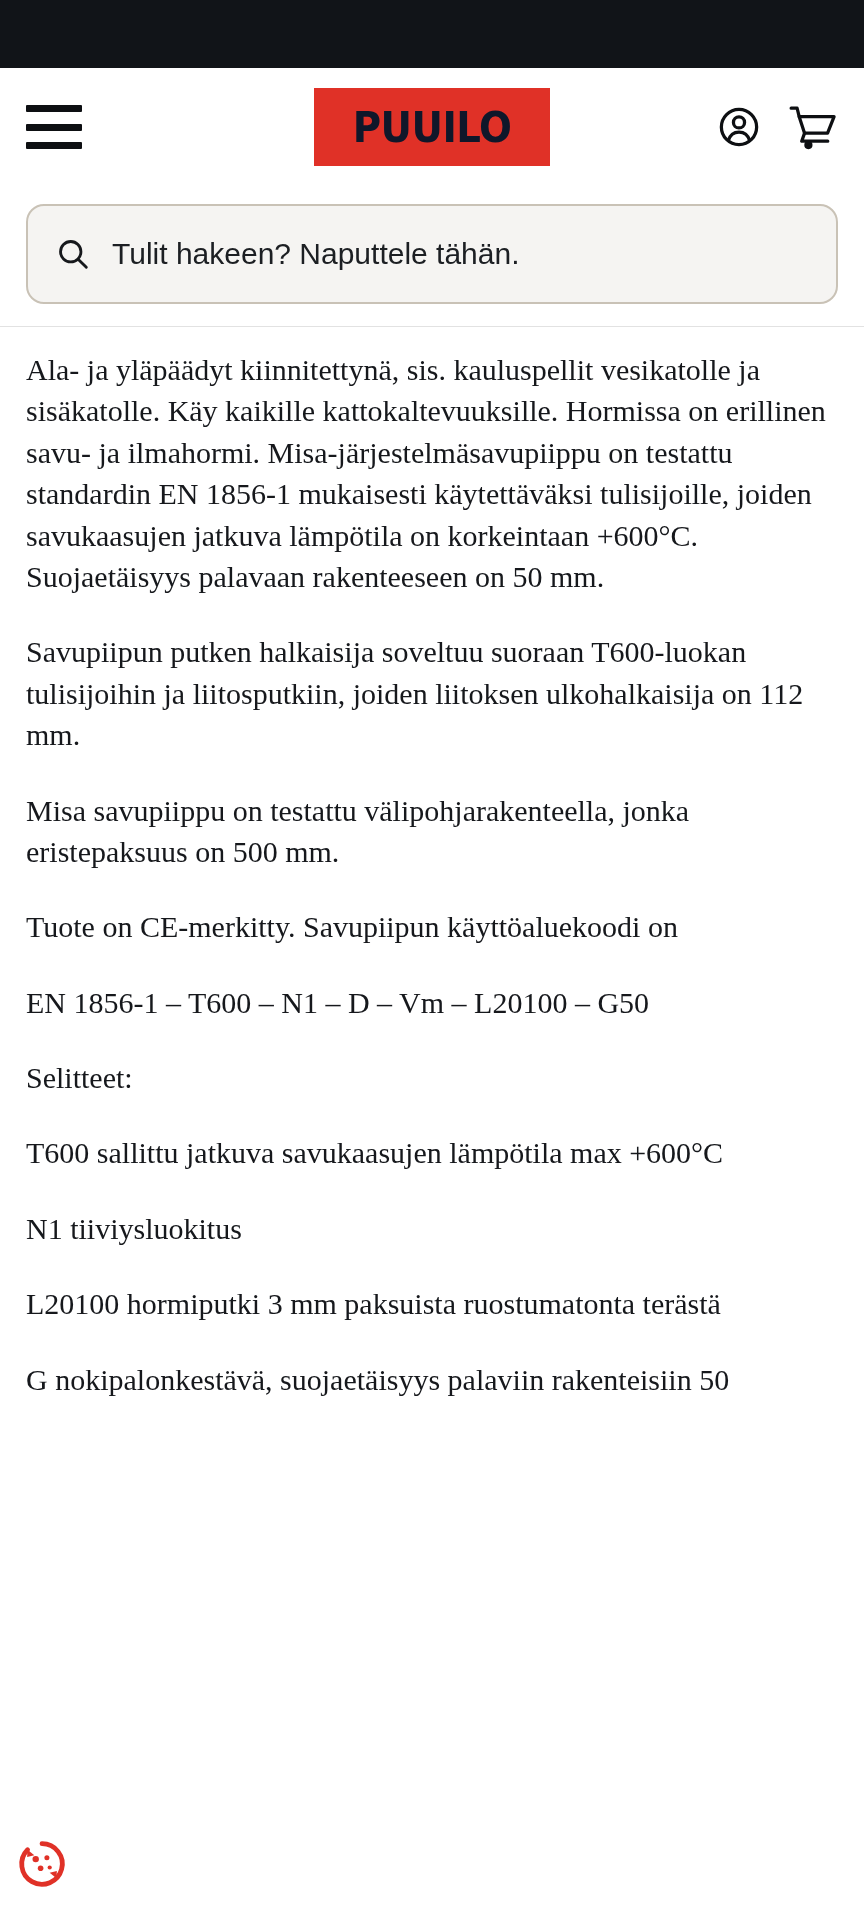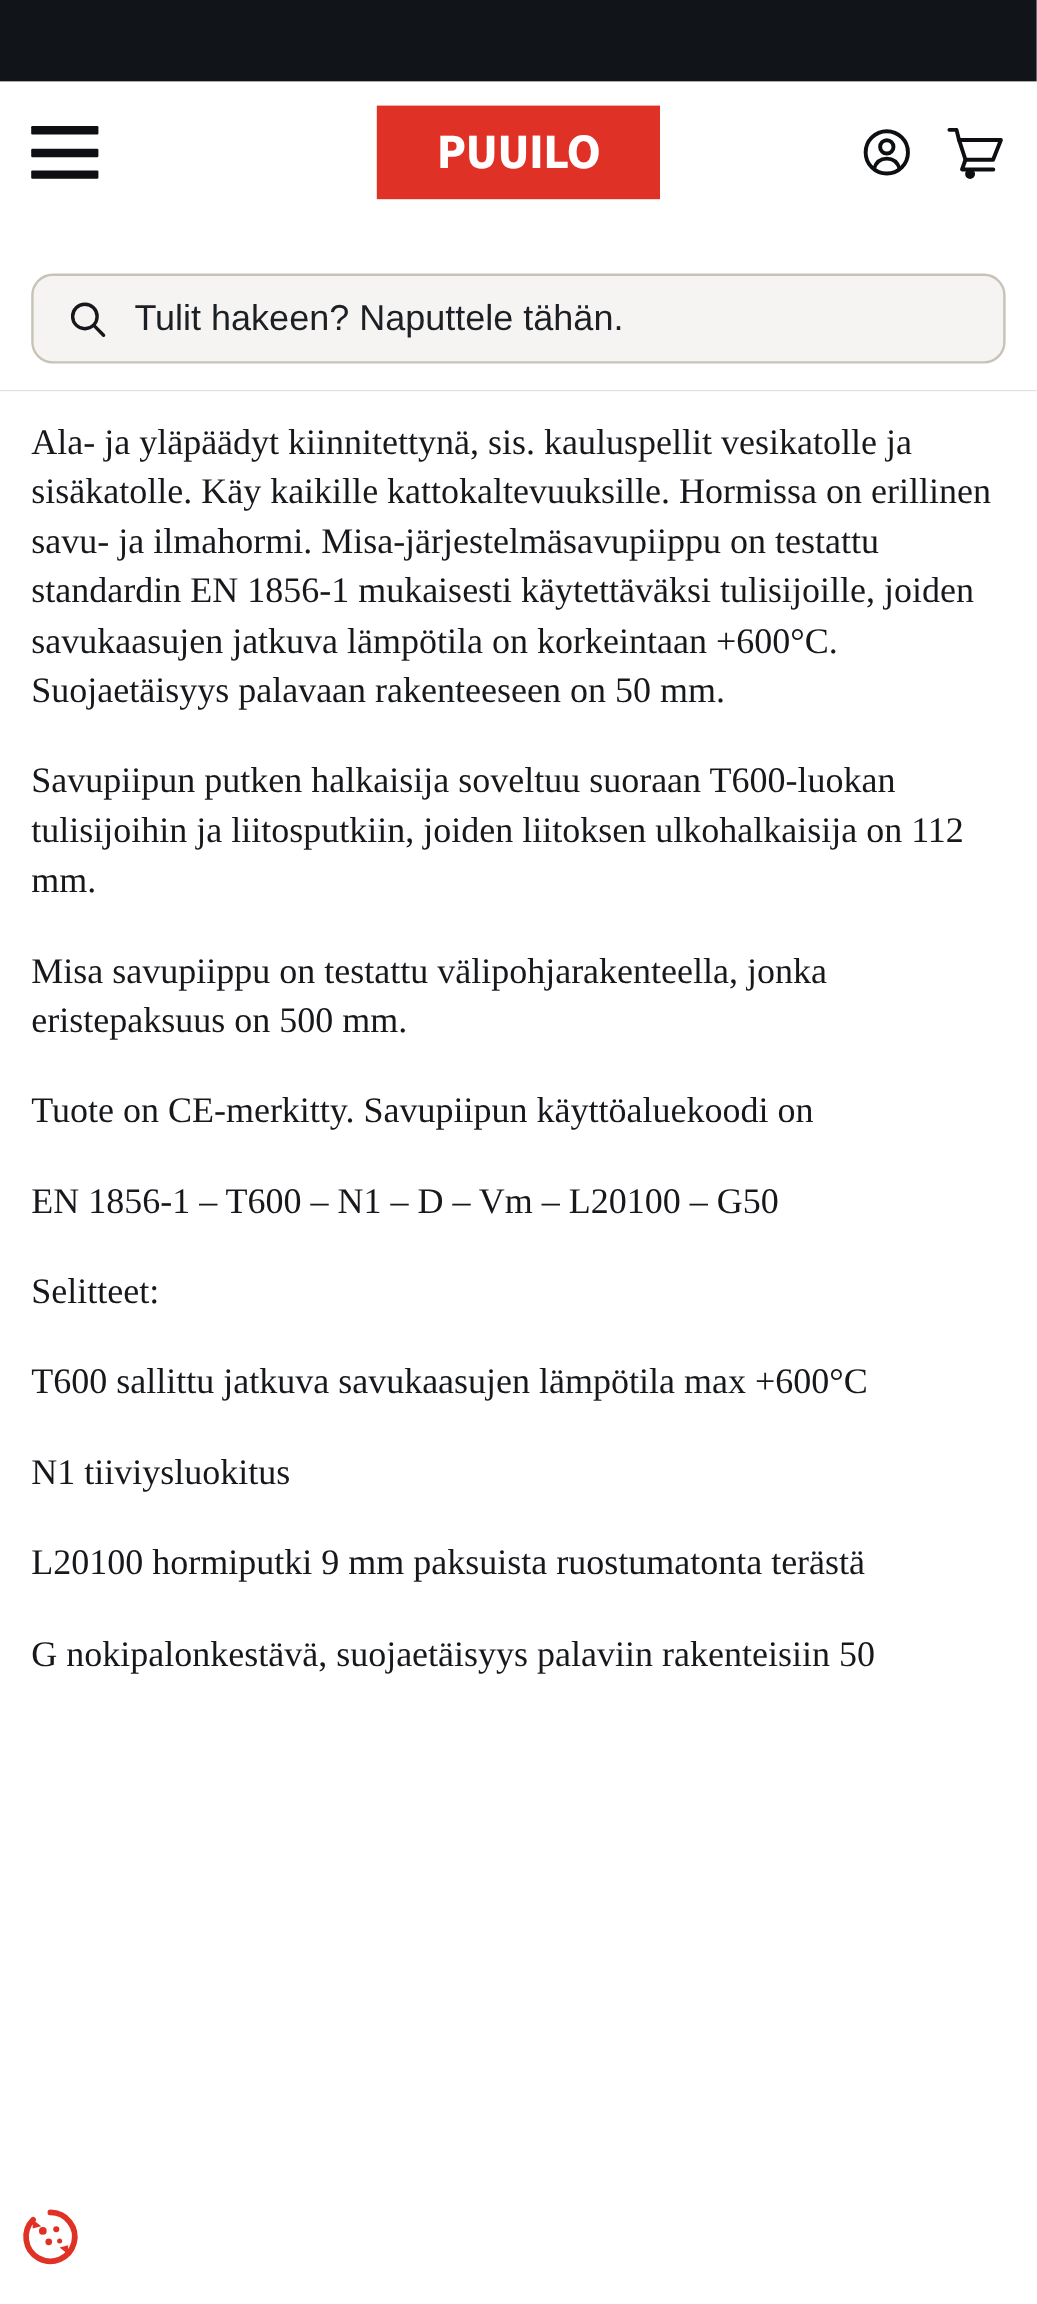--- a/index.html
+++ b/index.html
@@ -34,49 +34,48 @@
     display:block; height:7px; width:100%;
     background:#0d0f12; border-radius:1px;
   }
   .logo {
     position:absolute; left:50%; transform:translateX(-50%);
     background:#E03127;
     width:236px; height:78px;
     display:flex; align-items:center; justify-content:center;
   }
   .logo-text {
-    color:#ffffff;
+    color:#0f172a;
     font-weight:800;
-    font-size:37px;
+    font-size:43px;
     letter-spacing:-0.5px;
     font-family:"DejaVu Sans", sans-serif;
     font-stretch:condensed;
     line-height:1;
   }
   .header-right {
     margin-left:auto;
     display:flex; align-items:center; gap:26px;
   }
   .icon-btn { cursor:pointer; display:block; line-height:0; }
 
   
   .search-wrap {
     padding:18px 26px 22px 26px;
     background:#fff;
   }
   .search-box {
-    height:75px;
+    height:100px;
     border:2px solid #C9C2B6;
     border-radius:18px;
     background:#F5F4F2;
     display:flex; align-items:center;
     padding:0 28px;
     gap:22px;
     cursor:text;
-    margin-top:24px;
   }
   .search-ph {
     font-size:30px;
     color:#1c1f23;
     font-family:"Liberation Sans", sans-serif;
     white-space:nowrap;
   }
 
   .divider { height:1px; width:100%; background:#E2E2E2; }
 
@@ -155,21 +154,21 @@
 
   <div class="content">
     <p>Ala- ja yläpäädyt kiinnitettynä, sis. kauluspellit vesikatolle ja sisäkatolle. Käy kaikille kattokaltevuuksille. Hormissa on erillinen savu- ja ilmahormi. Misa-järjestelmäsavupiippu on testattu standardin EN 1856-1 mukaisesti käytettäväksi tulisijoille, joiden savukaasujen jatkuva lämpötila on korkeintaan +600°C. Suojaetäisyys palavaan rakenteeseen on 50 mm.</p>
     <p>Savupiipun putken halkaisija soveltuu suoraan T600-luokan tulisijoihin ja liitosputkiin, joiden liitoksen ulkohalkaisija on 112 mm.</p>
     <p>Misa savupiippu on testattu välipohjarakenteella, jonka eristepaksuus on 500 mm.</p>
     <p>Tuote on CE-merkitty. Savupiipun käyttöaluekoodi on</p>
     <p>EN 1856-1 – T600 – N1 – D – Vm – L20100 – G50</p>
     <p>Selitteet:</p>
     <p>T600 sallittu jatkuva savukaasujen lämpötila max +600°C</p>
     <p>N1 tiiviysluokitus</p>
-    <p>L20100 hormiputki 9 mm paksuista ruostumatonta terästä</p>
+    <p>L20100 hormiputki 3 mm paksuista ruostumatonta terästä</p>
     <p>G nokipalonkestävä, suojaetäisyys palaviin rakenteisiin 50</p>
   </div>
 
   <div class="cookie-btn">
     <svg width="56" height="56" viewBox="0 0 40 40" fill="none">
       <path d="M20 5.5a14.5 14.5 0 1 1-10.3 4.3" stroke="#E03127" stroke-width="3.4" stroke-linecap="round"></path>
       <path d="M9.7 9.8l-0.3 5.2 5.1-1.3z" fill="#E03127"></path>
       <path d="M30.3 30.2l0.3-5.2-5.1 1.3z" fill="#E03127"></path>
       <circle cx="15.5" cy="16.5" r="2.3" fill="#E03127"></circle>
       <circle cx="23.5" cy="15.5" r="1.8" fill="#E03127"></circle>

